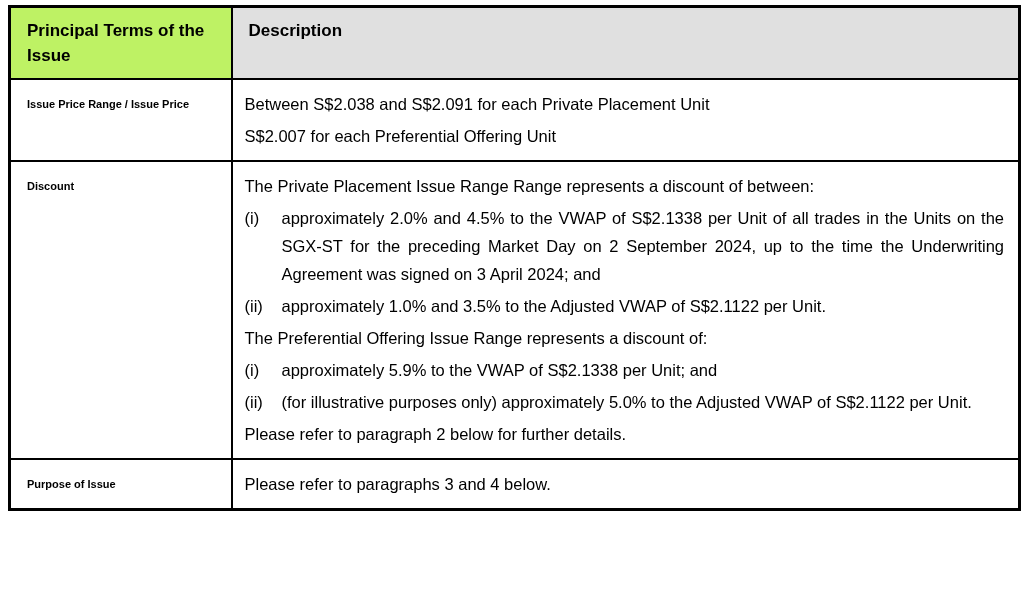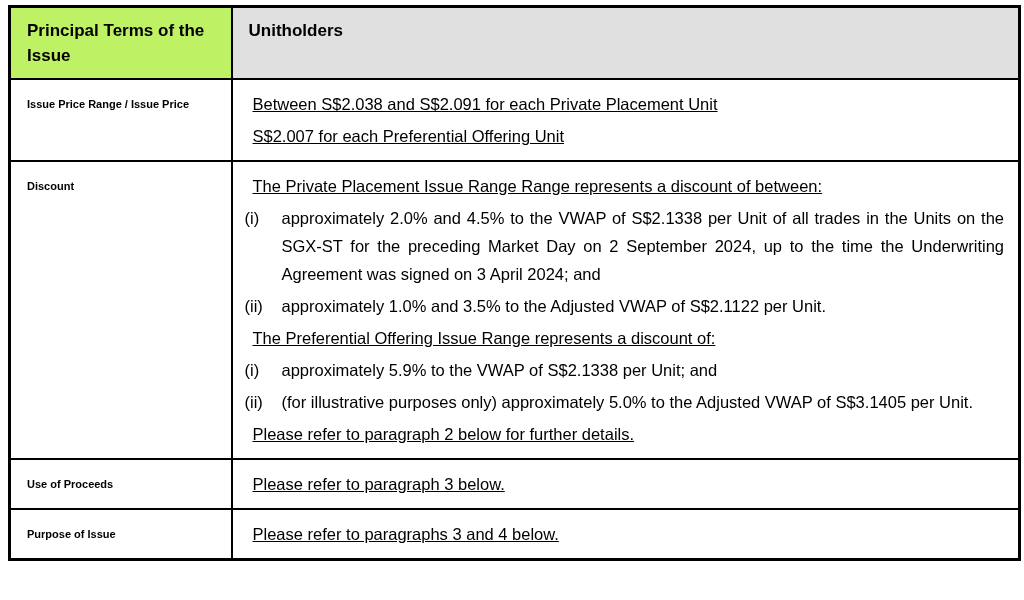--- a/index.html
+++ b/index.html
@@ -44,44 +44,43 @@
     text-align: justify;
   }
 
   td.desc {
     font-size: 16.5px;
     line-height: 28px;
     padding: 6px 14px 6px 12px;
   }
 
   .block {
-    margin: 4px 8px;
+    margin: 4px 0;
     text-align: justify;
-    text-decoration: underline;
   }
   .li-row {
     display: flex;
     margin: 4px 0;
   }
   .marker { flex: 0 0 37px; }
   .li-text { flex: 1; text-align: justify; }
 </style>
 </head>
 <body>
 
 <div class="page">
   <table class="terms-table">
     <colgroup>
         <col class="c1">
         <col class="c2">
       </colgroup>
     <thead>
       <tr>
         <th class="hcell" style="background: #bef264;">Principal Terms of the Issue</th>
-        <th class="hcell" style="background: rgb(224, 224, 224);">Unitholders</th>
+        <th class="hcell" style="background: rgb(224, 224, 224);">Description</th>
       </tr>
     </thead>
     <tbody>
 
       <tr>
         <td class="term">Issue Price Range / Issue Price</td>
         <td class="desc">
           <p class="block">Between S$2.038 and S$2.091 for each Private Placement Unit</p>
           <p class="block">S$2.007 for each Preferential Offering Unit</p>
         </td>
@@ -99,33 +98,27 @@
             <span class="marker">(ii)</span>
             <span class="li-text">approximately 1.0% and 3.5% to the Adjusted VWAP of S$2.1122 per Unit.</span>
           </div>
           <p class="block">The Preferential Offering Issue Range represents a discount of:</p>
           <div class="li-row">
             <span class="marker">(i)</span>
             <span class="li-text">approximately 5.9% to the VWAP of S$2.1338 per Unit; and</span>
           </div>
           <div class="li-row">
             <span class="marker">(ii)</span>
-            <span class="li-text">(for illustrative purposes only) approximately 5.0% to the Adjusted VWAP of S$3.1405 per Unit.</span>
+            <span class="li-text">(for illustrative purposes only) approximately 5.0% to the Adjusted VWAP of S$2.1122 per Unit.</span>
           </div>
           <p class="block">Please refer to paragraph 2 below for further details.</p>
         </td>
       </tr>
 
 
-      <tr>
-        <td class="term">Use of Proceeds</td>
-        <td class="desc">
-          <p class="block">Please refer to paragraph 3 below.</p>
-        </td>
-      </tr>
 
       <tr>
         <td class="term">Purpose of Issue</td>
         <td class="desc">
           <p class="block">Please refer to paragraphs 3 and 4 below.</p>
         </td>
       </tr>
 
     </tbody>
   </table>

